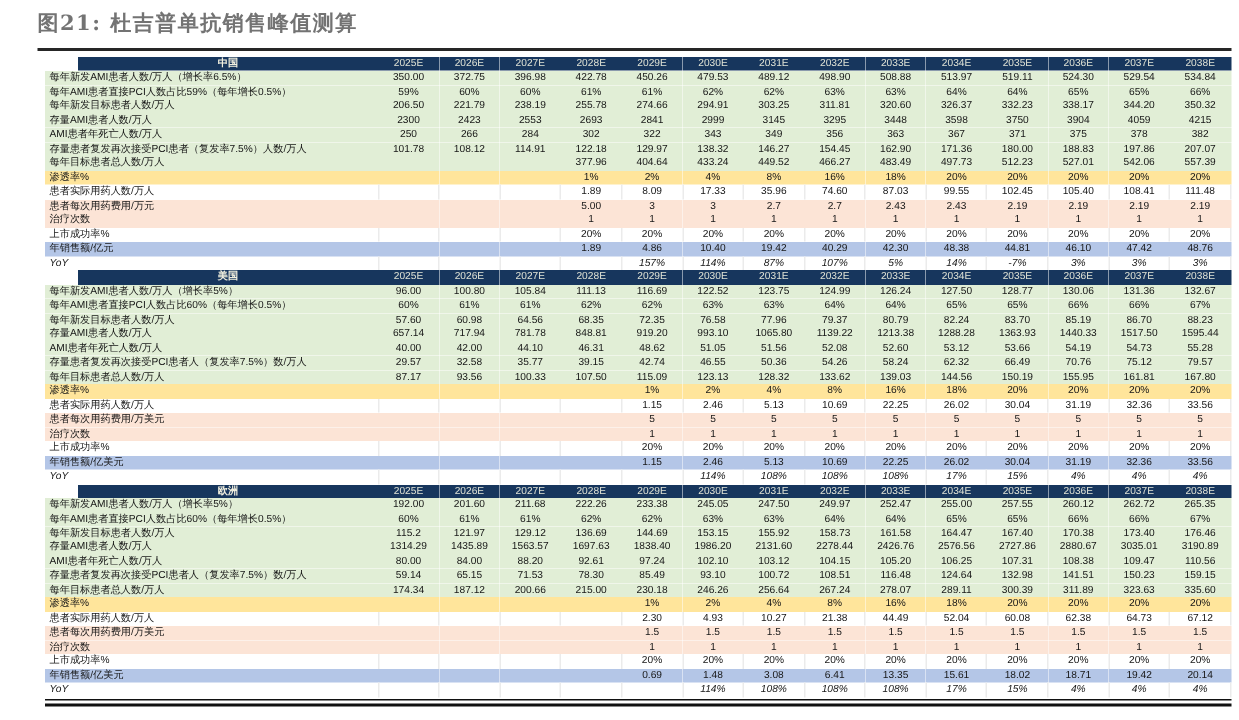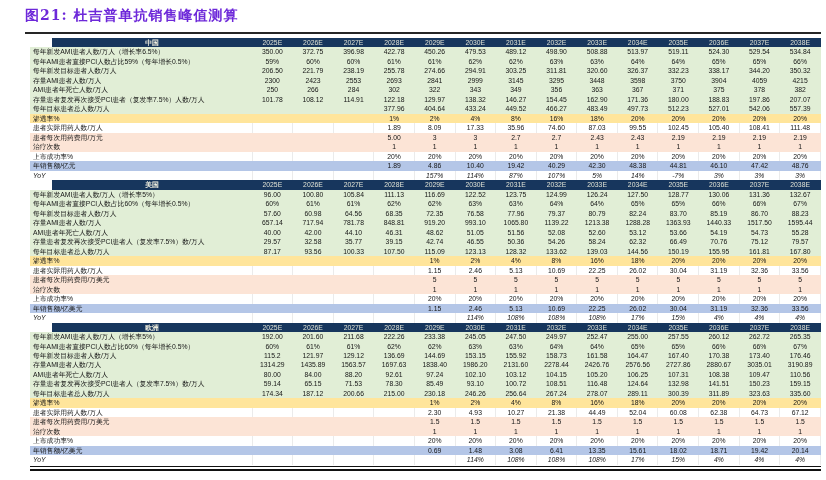--- a/index.html
+++ b/index.html
@@ -1,18 +1,18 @@
 <!DOCTYPE html>
 <html><head>
 <meta charset="utf-8">
 <style>
   html,body{margin:0;padding:0;background:#ffffff;}
   .page{position:relative;width:826px;height:480px;background:#ffffff;overflow:hidden;
         font-family:"Liberation Sans",sans-serif;}
-  .title{position:absolute;left:25px;top:7px;font-size:14px;font-weight:bold;color:#6d28d9;
+  .title{position:absolute;left:25px;top:7px;font-size:14px;font-weight:bold;color:#737373;
          font-family:"DejaVu Serif",serif;letter-spacing:1px;}
   .title-rule{position:absolute;left:25px;top:32px;width:796px;height:2px;background:#262626;}
   table.tbl{position:absolute;left:30px;top:38px;width:791px;border-collapse:collapse;
             table-layout:fixed;}
   col.c-label{width:222px;}
   col.c-year{width:40.6px;}
   .tbl td{height:9.49px;line-height:9.49px;padding:0;margin:0;font-size:6.8px;color:#161616;
           text-align:center;white-space:nowrap;overflow:hidden;}
   .tbl td.lbl{text-align:left;padding-left:3px;}
   tr.sec td{background:#17365d;color:#dfe2d5;font-size:6.8px;}

